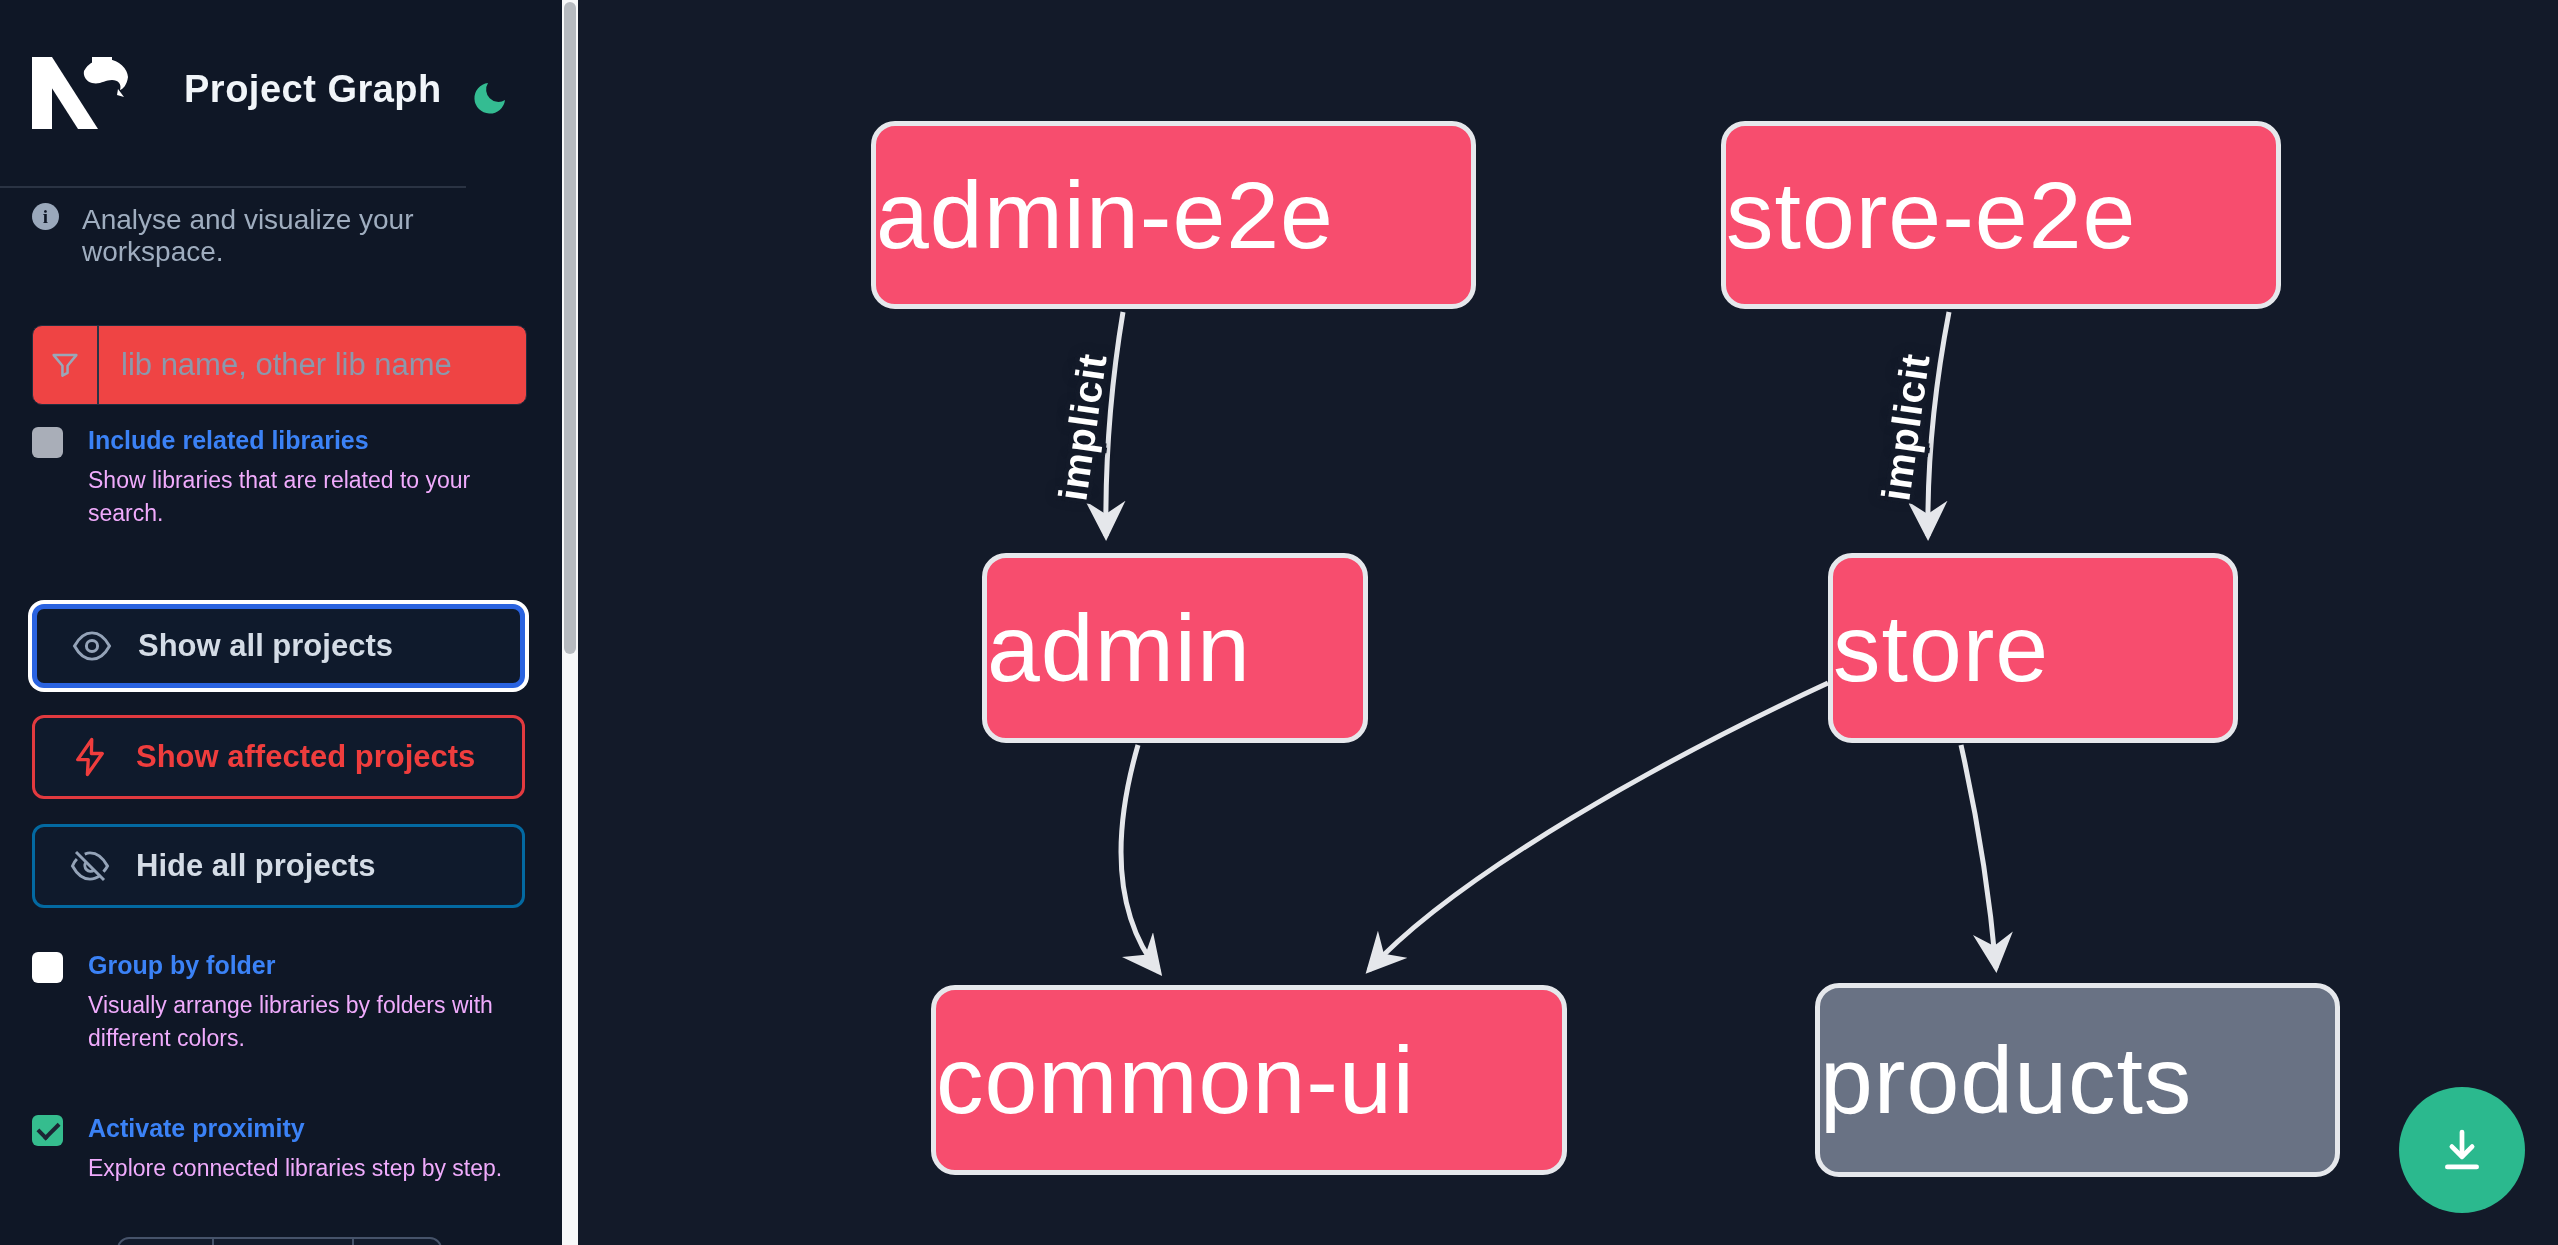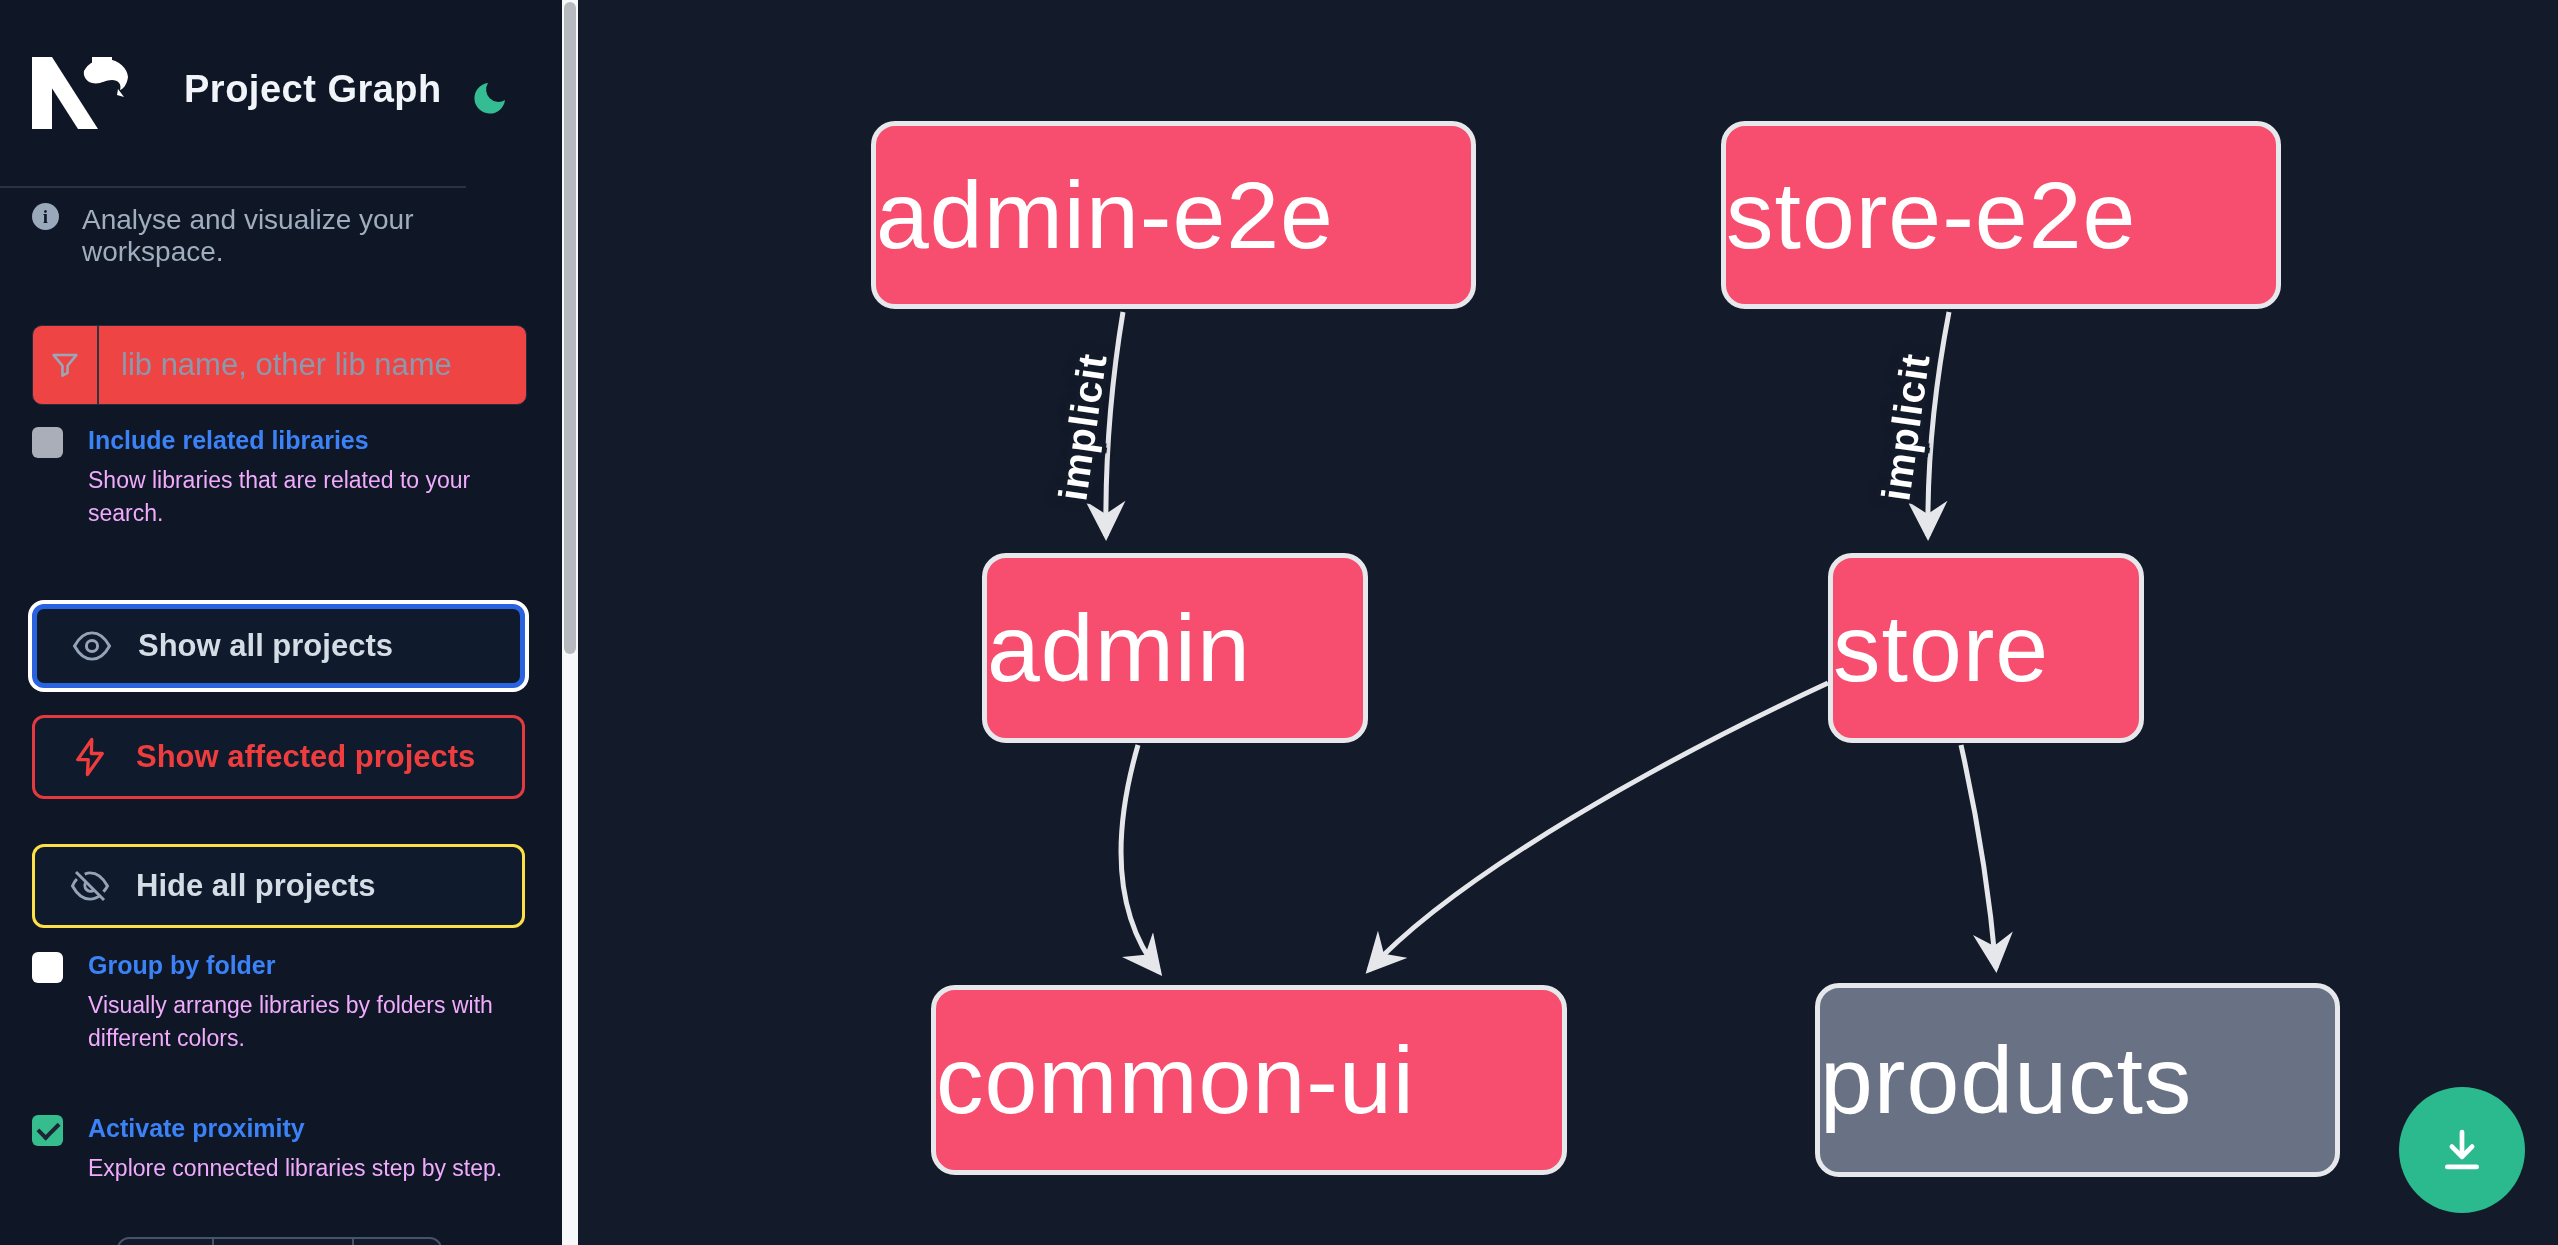--- a/index.html
+++ b/index.html
@@ -71,21 +71,21 @@
   .action-btn {
     position:absolute; left:32px; width:493px; height:84px;
     border-radius:12px; background:#0f1a2c;
     display:flex; align-items:center; padding-left:34px; cursor:pointer;
   }
   .action-btn .a-icon { width:42px; height:42px; flex:0 0 auto; }
   .action-btn .a-label { margin-left:25px; font-size:31px; font-weight:600; color:#d4dce6; }
   .btn-show-all      { top:604px; border:5px solid #2a63e0; box-shadow:0 0 0 4px #ffffff; }
   .btn-show-affected { top:715px; border:3px solid #e23a3f; }
   .btn-show-affected .a-label { color:#ef3d3d; }
-  .btn-hide-all      { top:824px; border:3px solid #fde047;margin-top:20px; }
+  .btn-hide-all      { top:824px; border:3px solid #0369a1; }
 
   .segmented-sliver {
     position:absolute; left:117px; top:1237px; width:325px; height:20px;
     border:2px solid #46536a; border-radius:12px 12px 0 0; display:flex;
     background:#121b2c;
   }
   .segmented-sliver .seg { height:100%; }
   .segmented-sliver .seg + .seg { border-left:2px solid #46536a; }
   .seg1 { width:93px; } .seg2 { width:140px; } .seg3 { flex:1; }
 
@@ -105,21 +105,21 @@
   .gnode {
     position:absolute; border-radius:24px; border:5px solid #e6e8ec;
     display:flex; align-items:center; justify-content:flex-start;
     color:#ffffff; font-size:95px; letter-spacing:1px; cursor:pointer;
     background:#f74d6e;
   }
   .gnode.gray { background:#697284; }
   .n-admin-e2e { left:293px;  top:121px; width:605px; height:188px; }
   .n-store-e2e { left:1143px; top:121px; width:560px; height:188px; }
   .n-admin     { left:404px;  top:553px; width:386px; height:190px; }
-  .n-store     { left:1250px; top:553px; width:316px; height:190px; }
+  .n-store     { left:1250px; top:553px; width:410px; height:190px; }
   .n-common-ui { left:353px;  top:985px; width:636px; height:190px; }
   .n-products  { left:1237px; top:983px; width:525px; height:194px; }
 
   .edge-label {
     position:absolute; font-size:40px; font-weight:700; color:#ffffff; letter-spacing:1px;
     white-space:nowrap;
     text-shadow:
       -4px -4px 0 #131a29, 4px -4px 0 #131a29, -4px 4px 0 #131a29, 4px 4px 0 #131a29,
       -5px 0 0 #131a29, 5px 0 0 #131a29, 0 -5px 0 #131a29, 0 5px 0 #131a29,
       0 0 12px #131a29;

